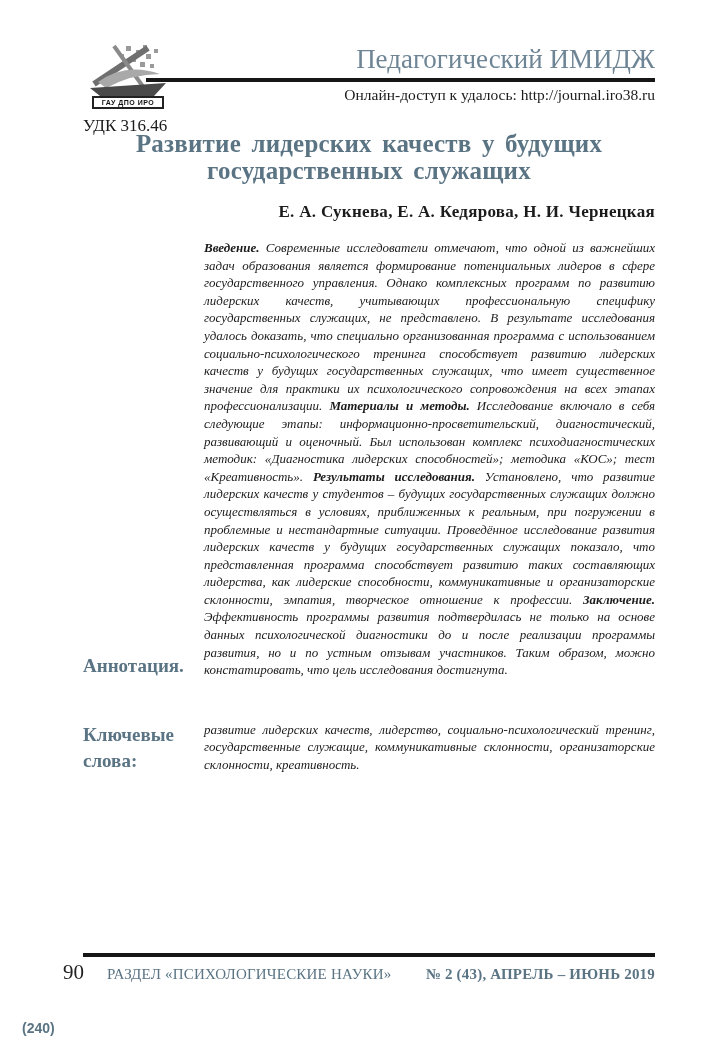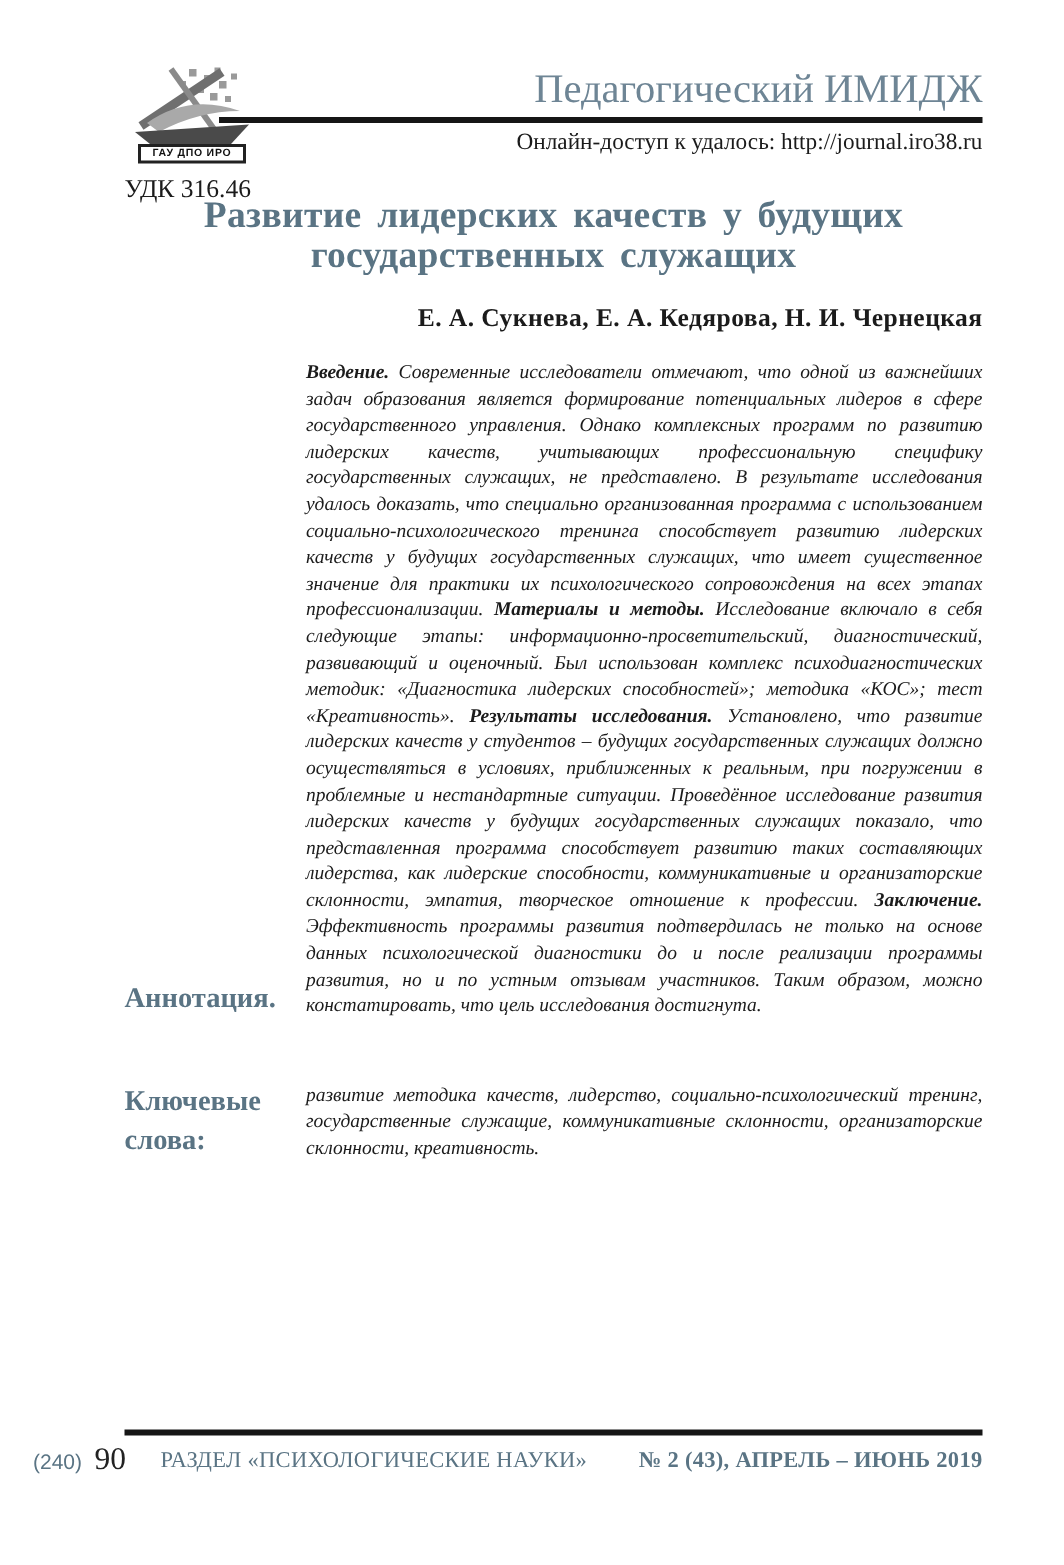--- a/index.html
+++ b/index.html
@@ -59,23 +59,23 @@
   }
   .text-col .b{font-weight:bold;}
   .keywords-row{margin-top:16px;}
   .keywords-text{padding-top:26px;}
   
   .footer-rule{
     position:absolute;left:83px;top:953px;width:572px;height:4px;
     background:var(--rule);
   }
   .folio-outer{
-    position:absolute;left:22px;top:966px;
+    position:absolute;left:22px;top:1020px;
     font-family:"Liberation Sans", sans-serif;
-    font-size:14px;font-weight:normal;color:var(--accent);
+    font-size:14px;font-weight:bold;color:var(--accent);
   }
   .folio{
     position:absolute;left:63px;top:960px;
     font-size:21px;color:#222222;
   }
   .footer-section{
     position:absolute;left:107px;top:966px;
     font-size:15px;font-weight:normal;color:var(--accent);letter-spacing:.2px;
   }
   .footer-issue{
@@ -138,21 +138,21 @@
       <div class="authors">Е. А. Сукнева, Е. А. Кедярова, Н. И. Чернецкая</div>
     </div>
 
     <div class="row abstract-row">
       <div class="label-col">Аннотация.</div>
       <div class="text-col"><span class="b">Введение. </span><span>Современные исследователи отмечают, что одной из важнейших задач образования является формирование потенциальных лидеров в сфере государственного управления. Однако комплексных программ по развитию лидерских качеств, учитывающих профессиональную специфику государственных служащих, не представлено. В результате исследования удалось доказать, что специально организованная программа с использованием социально-психологического тренинга способствует развитию лидерских качеств у будущих государственных служащих, что имеет существенное значение для практики их психологического сопровождения на всех этапах профессионализации. </span><span class="b">Материалы и методы. </span><span>Исследование включало в себя следующие этапы: информационно-просветительский, диагностический, развивающий и оценочный. Был использован комплекс психодиагностических методик: «Диагностика лидерских способностей»; методика «КОС»; тест «Креативность». </span><span class="b">Результаты исследования. </span><span>Установлено, что развитие лидерских качеств у студентов – будущих государственных служащих должно осуществляться в условиях, приближенных к реальным, при погружении в проблемные и нестандартные ситуации. Проведённое исследование развития лидерских качеств у будущих государственных служащих показало, что представленная программа способствует развитию таких составляющих лидерства, как лидерские способности, коммуникативные и организаторские склонности, эмпатия, творческое отношение к профессии. </span><span class="b">Заключение. </span><span>Эффективность программы развития подтвердилась не только на основе данных психологической диагностики до и после реализации программы развития, но и по устным отзывам участников. Таким образом, можно констатировать, что цель исследования достигнута.</span></div>
     </div>
 
     <div class="row keywords-row">
       <div class="label-col">Ключевые слова:</div>
-      <div class="text-col keywords-text">развитие методика качеств, лидерство, социально-психологический тренинг, государственные служащие, коммуникативные склонности, организаторские склонности, креативность.</div>
+      <div class="text-col keywords-text">развитие лидерских качеств, лидерство, социально-психологический тренинг, государственные служащие, коммуникативные склонности, организаторские склонности, креативность.</div>
     </div>
 
   </div>
 
   <div class="footer-rule"></div>
   <div class="folio-outer">(240)</div>
   <div class="folio">90</div>
   <div class="footer-section">РАЗДЕЛ «ПСИХОЛОГИЧЕСКИЕ НАУКИ»</div>
   <div class="footer-issue">№ 2 (43), АПРЕЛЬ – ИЮНЬ 2019</div>
 

